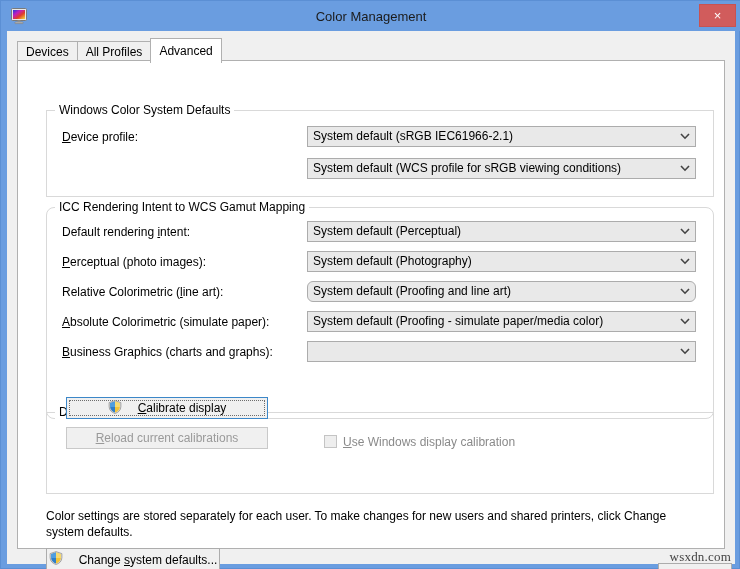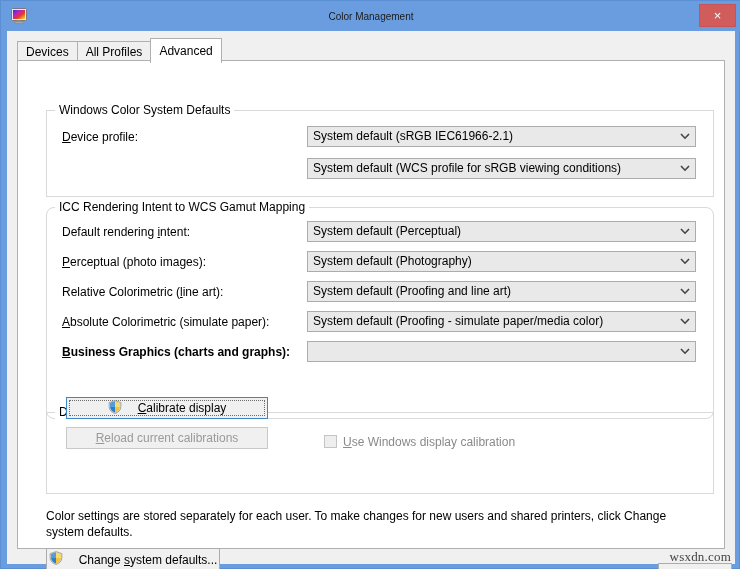--- a/index.html
+++ b/index.html
@@ -40,21 +40,21 @@
     left: 9px; top: 6px;
     width: 18px; height: 18px;
   }
   #title-text {
     position: absolute;
     left: 0; top: 0;
     width: 740px;
     height: 30px;
     line-height: 31px;
     text-align: center;
-    font-size: 10px;
+    font-size: 13px;
     color: #1b1b1b;
     font-family: "Liberation Sans", sans-serif;
   }
   #close-button {
     position: absolute;
     right: 5px; top: 3px;
     width: 37px; height: 23px;
     background: #d15c5c;
     border: 1px solid #c75353;
     box-sizing: border-box;
@@ -361,40 +361,40 @@
       <div class="combo" style="top:190px;">
         <div class="combo-text">System default (Photography)</div>
         <div class="combo-arrow">
           <svg width="10" height="7" viewBox="0 0 10 7">
               <path d="M1 1 L5 5.2 L9 1" fill="none" stroke="#444" stroke-width="1.6"></path>
             </svg>
         </div>
       </div>
 
       <div class="field-label" style="left:44px; top:224px;"><span>Relative Colorimetric (</span><span class="acc">l</span><span>ine art):</span></div>
-      <div class="combo" style="top:220px;">
+      <div class="combo" style="top:220px;border-radius:6px;">
         <div class="combo-text">System default (Proofing and line art)</div>
         <div class="combo-arrow">
           <svg width="10" height="7" viewBox="0 0 10 7">
               <path d="M1 1 L5 5.2 L9 1" fill="none" stroke="#444" stroke-width="1.6"></path>
             </svg>
         </div>
       </div>
 
       <div class="field-label" style="left:44px; top:254px;"><span class="acc">A</span><span>bsolute Colorimetric (simulate paper):</span></div>
       <div class="combo" style="top:250px;">
         <div class="combo-text">System default (Proofing - simulate paper/media color)</div>
         <div class="combo-arrow">
           <svg width="10" height="7" viewBox="0 0 10 7">
               <path d="M1 1 L5 5.2 L9 1" fill="none" stroke="#444" stroke-width="1.6"></path>
             </svg>
         </div>
       </div>
 
-      <div class="field-label" style="left:44px; top:284px;font-weight:bold;"><span class="acc">B</span><span>usiness Graphics (charts and graphs):</span></div>
+      <div class="field-label" style="left:44px; top:284px;"><span class="acc">B</span><span>usiness Graphics (charts and graphs):</span></div>
       <div class="combo" style="top:280px;">
         <div class="combo-arrow">
           <svg width="10" height="7" viewBox="0 0 10 7">
               <path d="M1 1 L5 5.2 L9 1" fill="none" stroke="#444" stroke-width="1.6"></path>
             </svg>
         </div>
       </div>
 
       <div class="groupbox" id="gb-caldisp">
         <div class="gb-title">Display Calibration</div>

